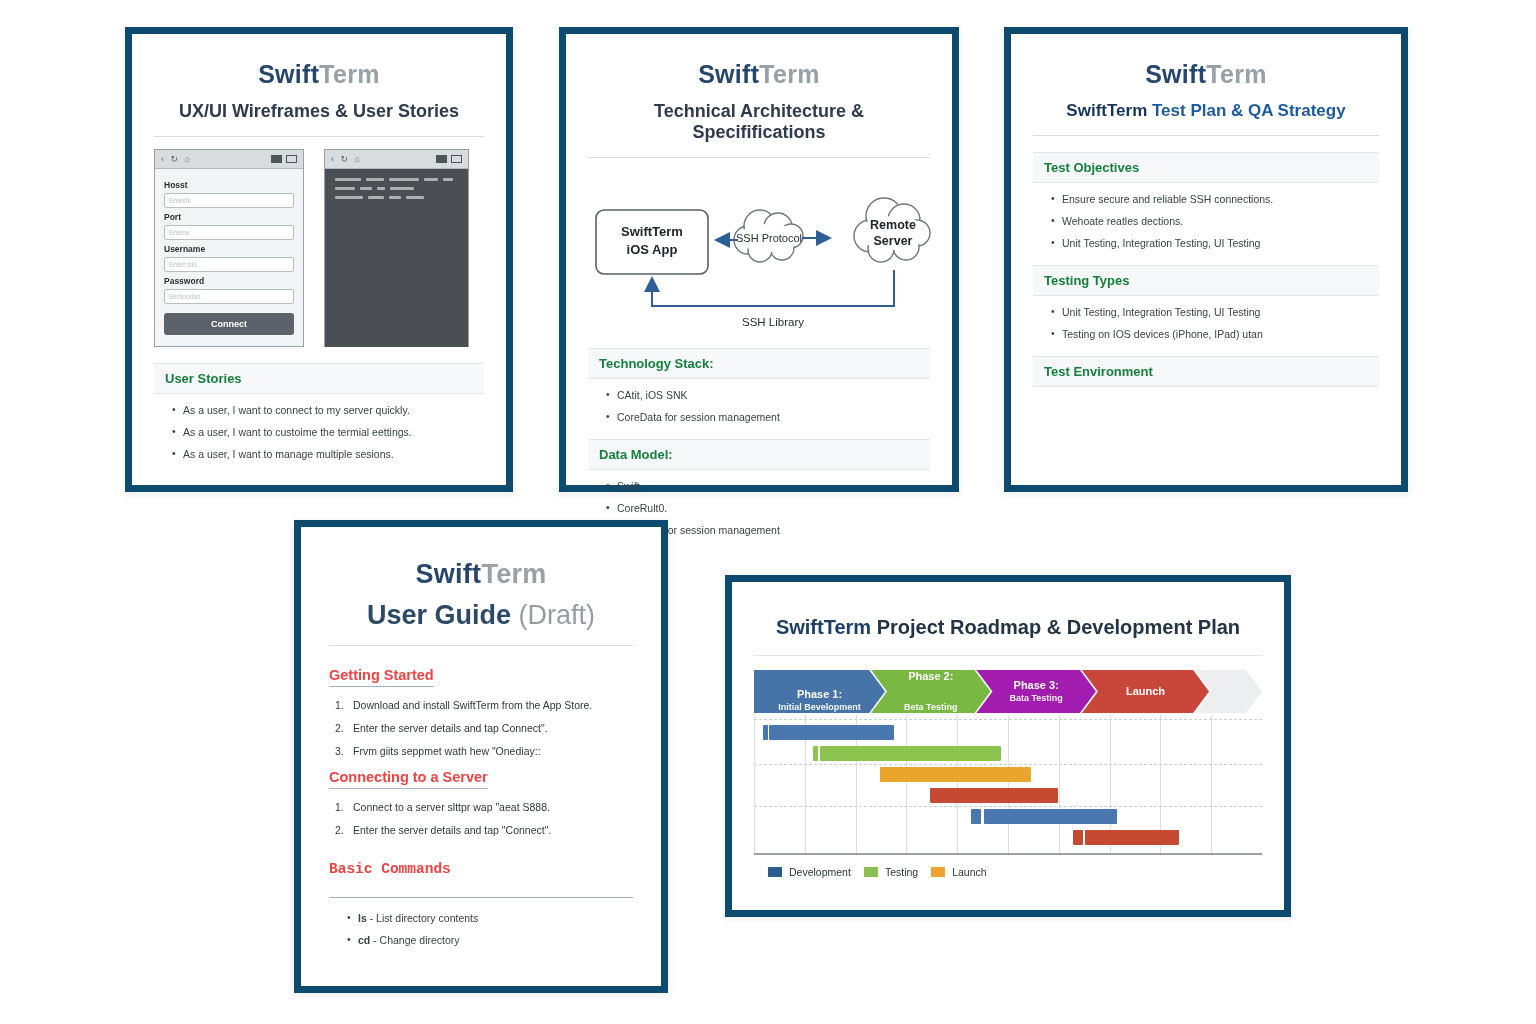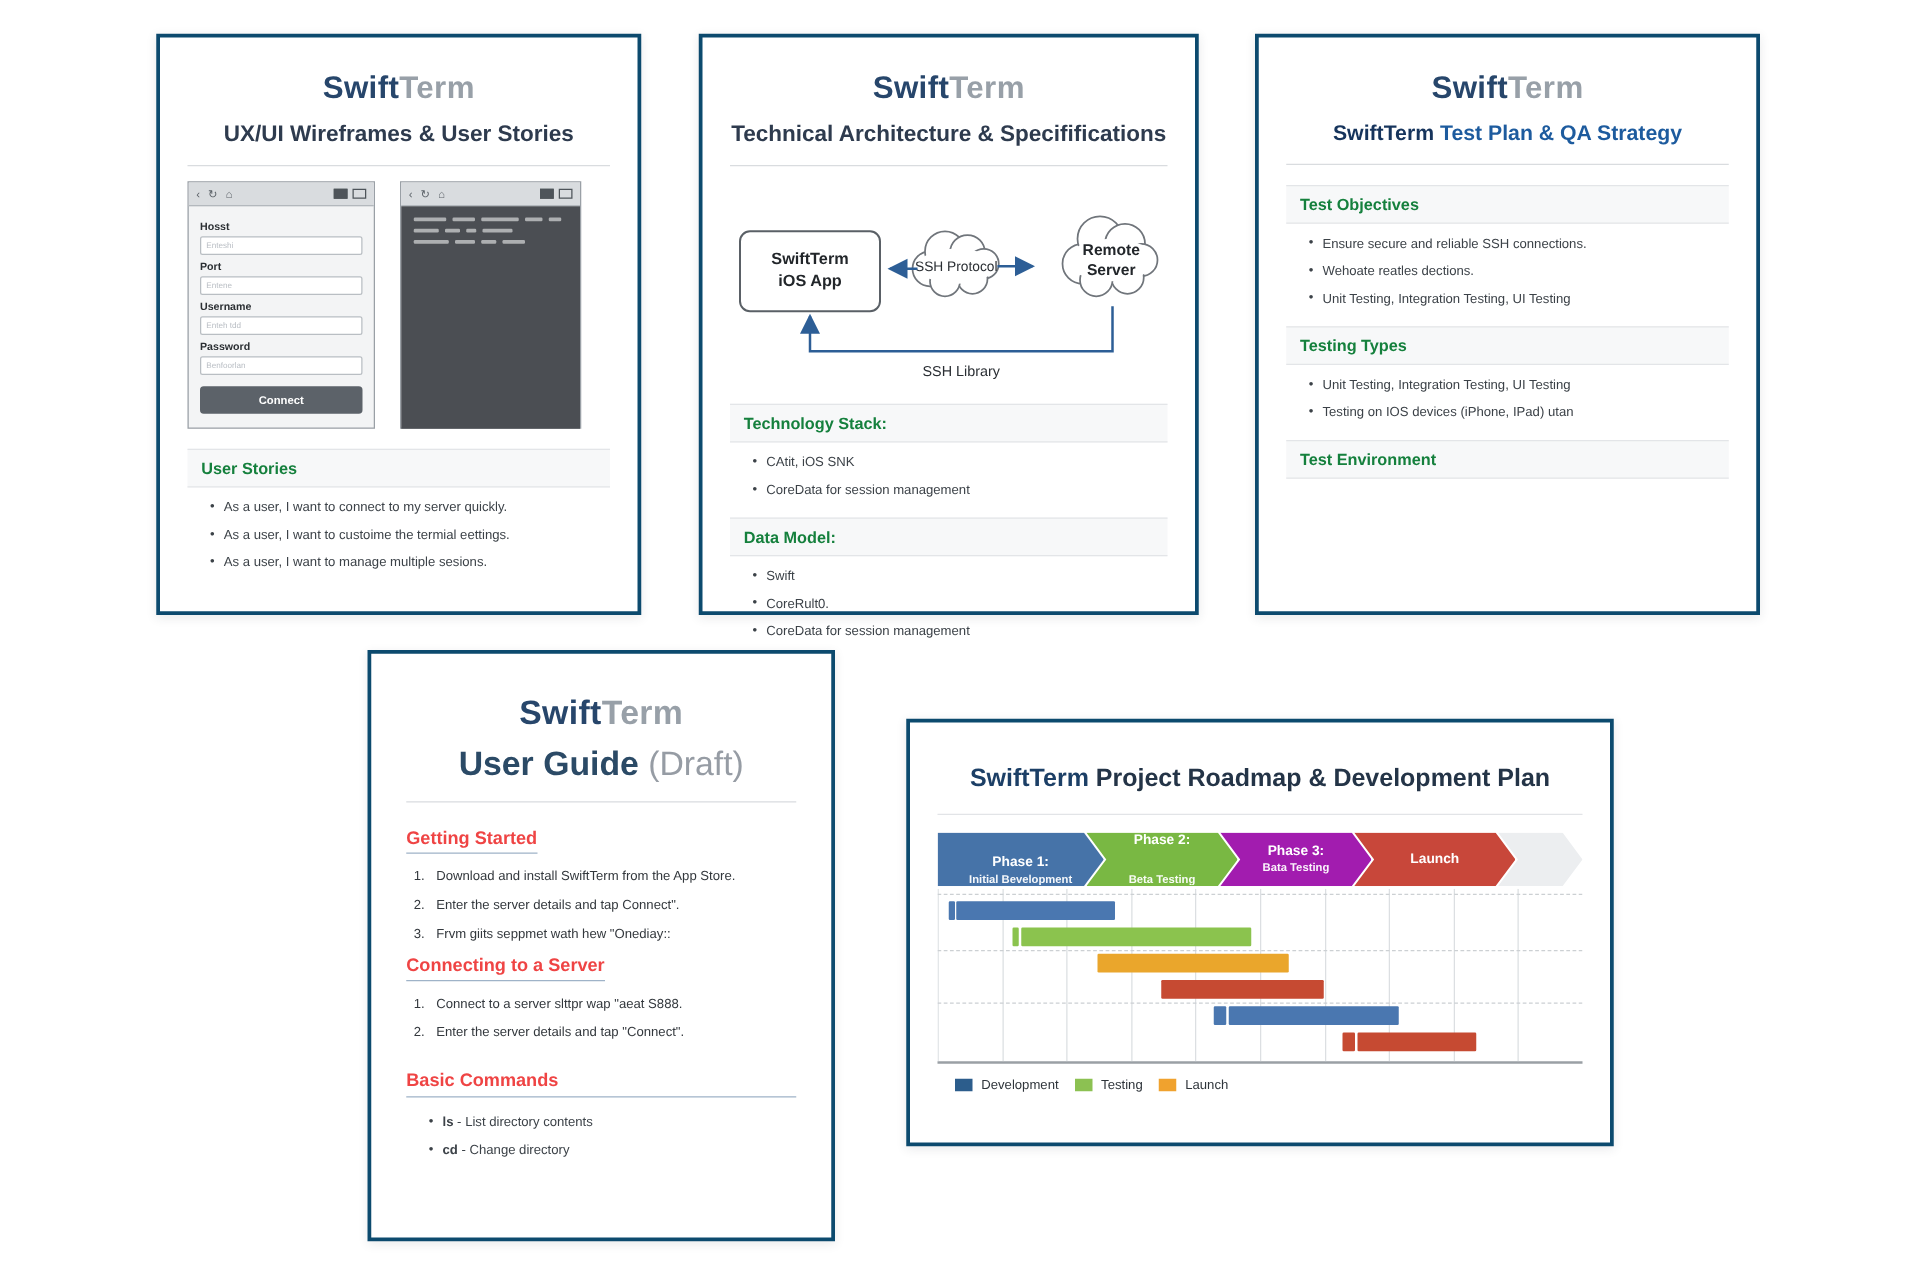--- a/index.html
+++ b/index.html
@@ -1,19 +1,19 @@
 <!DOCTYPE html>
 <html><head>
 <meta charset="utf-8">
 <style>
   * { box-sizing: border-box; margin: 0; padding: 0; }
   html,body { width:1536px; height:1024px; background:#fff; font-family:"Liberation Sans", sans-serif; }
   #canvas { position:relative; width:1536px; height:1024px; background:#ffffff; overflow:hidden; }
 
-  .card { position:absolute; background:#fff; border:3px solid #0c4a6e; box-shadow:0 2px 8px rgba(40,50,60,.10); padding:20px 22px; }
+  .card { position:absolute; background:#fff; border:7px solid #0c4a6e; box-shadow:0 2px 8px rgba(40,50,60,.10); padding:20px 22px; }
   #card-wireframes { left:125px; top:27px;  width:388px; height:465px; }
   #card-architecture { left:559px; top:27px;  width:400px; height:465px; }
   #card-testplan { left:1004px; top:27px; width:404px; height:465px; }
   #card-userguide { left:294px; top:520px; width:374px; height:473px; padding:26px 28px; }
   #card-roadmap { left:725px; top:575px; width:566px; height:342px; padding:20px 22px; }
 
   .logo { text-align:center; font-size:25px; font-weight:bold; letter-spacing:.3px; margin-top:6px; }
   .logo .swift { color:#27466b; }
   .logo .term  { color:#98a0a8; }
 
@@ -57,21 +57,21 @@
   #card-testplan .sub-rest { color:#1d5b9e; font-weight:bold; }
 
   
   #card-userguide .logo { font-size:27px; }
   .ug-subtitle { text-align:center; margin-top:10px; font-size:27px; }
   .ug-subtitle .strong { color:#2b4a66; font-weight:bold; }
   .ug-subtitle .rest { color:#969ca4; font-weight:normal; }
   .ug-section { margin-top:20px; }
   .ug-heading { display:inline-block; font-size:14.5px; font-weight:bold; color:#ef4444; padding-bottom:3px; border-bottom:1px solid #9fb3c8; }
   .ug-section.full-rule .ug-heading { border-bottom:none; }
-  .ug-section.full-rule .heading-row { border-bottom:1px solid #9fb3c8; padding-bottom:1px; }
+  .ug-section.full-rule .heading-row { border-bottom:1px solid #9fb3c8; padding-bottom:17px;font-family:Liberation Mono, monospace; }
   ol.steps { list-style:none; counter-reset:step; margin:12px 2px 0 6px; }
   ol.steps li { counter-increment:step; font-size:10.5px; color:#33383d; margin-bottom:11px; padding-left:18px; position:relative; }
   ol.steps li::before { content:counter(step) "."; position:absolute; left:0; }
   .cmd { font-weight:bold; }
 
   
   .roadmap-title { text-align:center; font-size:20px; font-weight:bold; margin-top:14px; }
   .roadmap-title .strong { color:#1c3f66; }
   .roadmap-title .rest { color:#243447; }
   .roadmap-rule { border:none; border-top:1px solid #e2e4e7; margin:16px 0 14px; }

